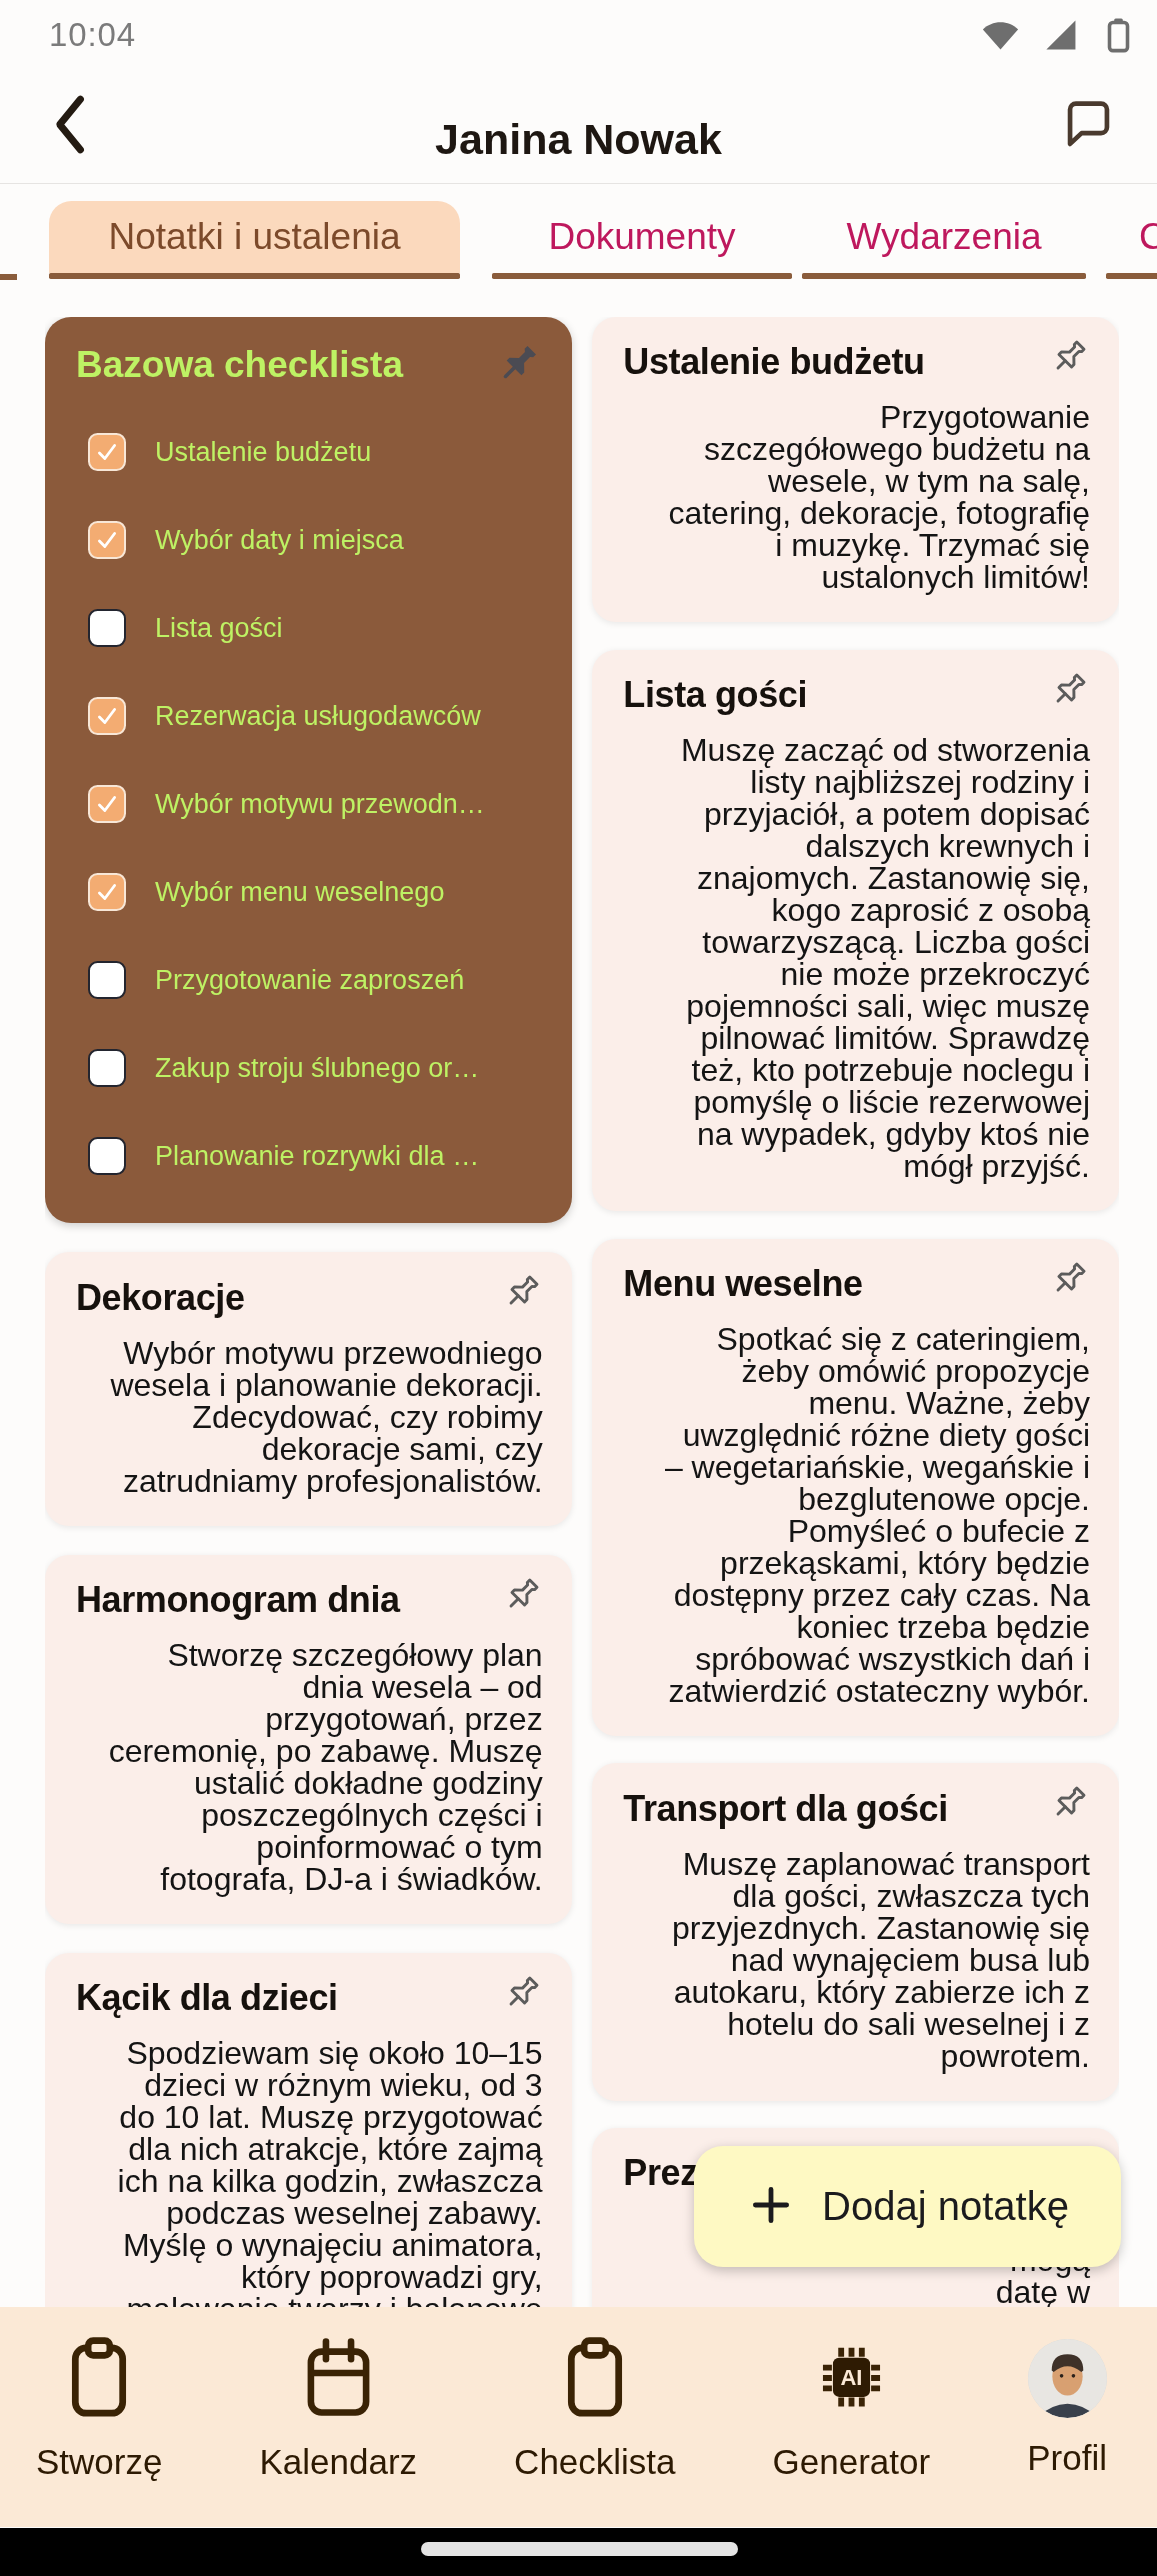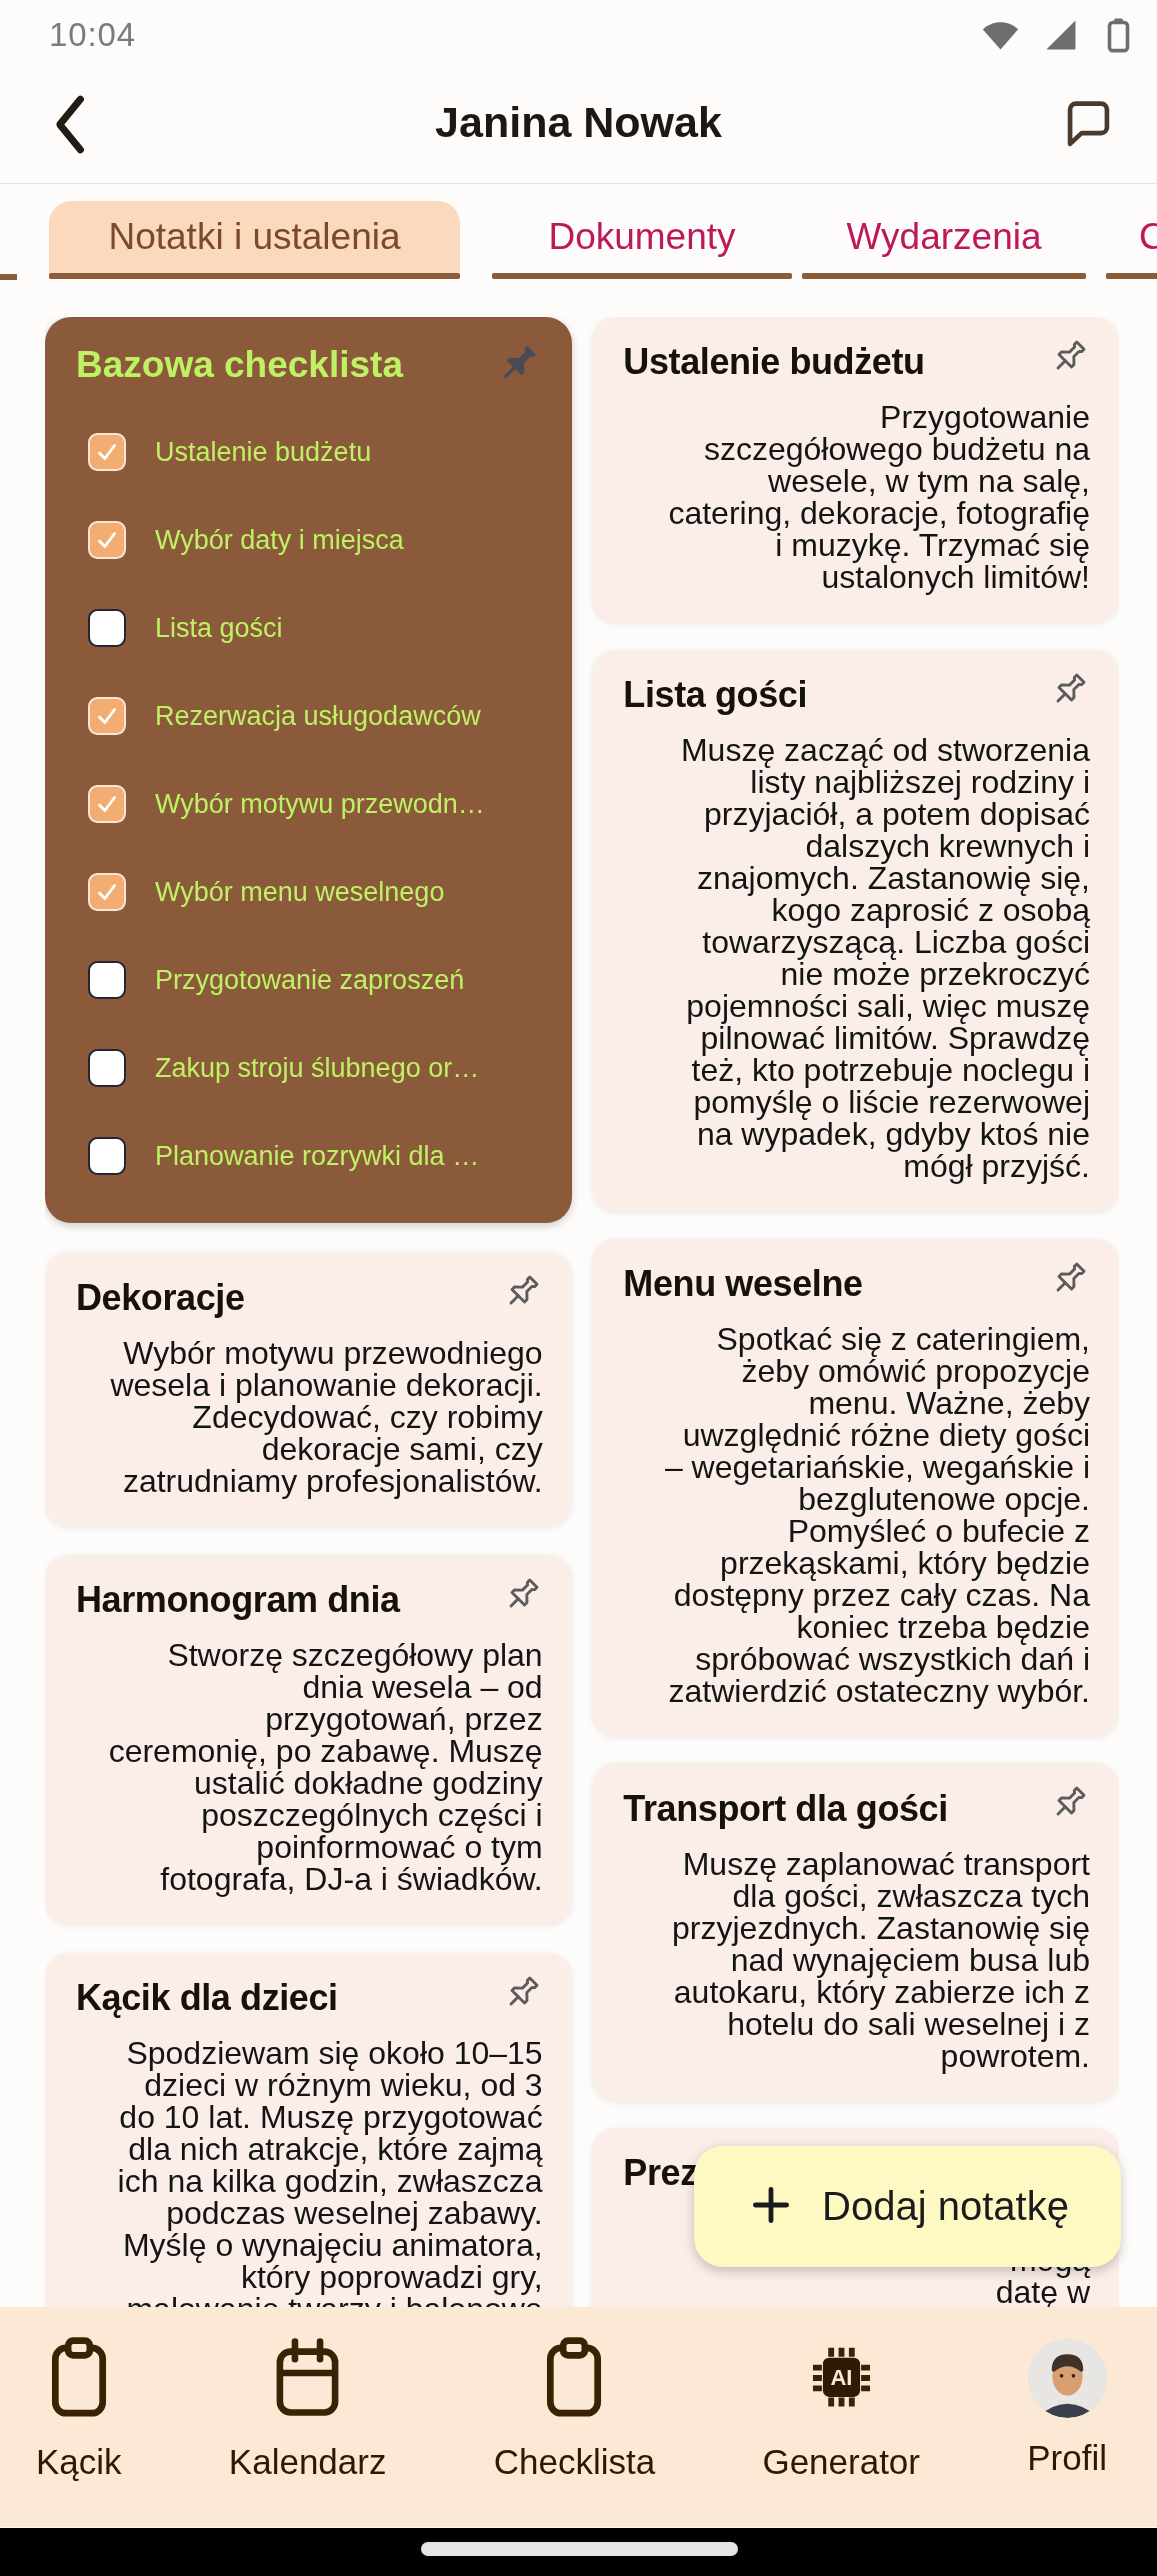--- a/index.html
+++ b/index.html
@@ -9,21 +9,21 @@
     -webkit-font-smoothing:antialiased;
   }
   
   .statusbar{position:absolute;top:0;left:0;right:0;height:69px;display:flex;align-items:center;padding:0 16px 0 49px;box-sizing:border-box;}
   .time{font-size:33px;color:#7B7B7B;letter-spacing:0.9px;}
   .status-icons{margin-left:auto;display:flex;align-items:center;gap:13.8px;}
   .status-icons svg{display:block;}
   
   .header{position:absolute;top:69px;left:0;right:0;height:114px;border-bottom:1.7px solid #E6E4E2;background:#FFFFFF00;}
   .back-btn{position:absolute;left:43px;top:22.4px;width:60px;height:69px;display:flex;align-items:center;justify-content:center;}
-  .page-title{position:absolute;left:0;right:0;top:29px;text-align:center;font-size:43px;font-weight:700;color:#1E1712;}
+  .page-title{position:absolute;left:0;right:0;top:46px;text-align:center;font-size:43px;font-weight:700;color:#1E1712;}
   .chat-btn{position:absolute;right:34px;top:20.7px;width:69px;height:72px;display:flex;align-items:center;justify-content:center;}
   
   .tab{position:absolute;top:201px;height:72px;display:flex;align-items:center;justify-content:center;font-size:37px;color:#be185d;white-space:nowrap;}
   .tab::after{content:"";position:absolute;left:0;right:0;bottom:-6px;height:6px;background:#8A5C3B;border-radius:1.7px;}
   .tab.active{background:#FBD9BD;border-radius:22.4px 22.4px 0 0;color:#7C4A2B;}
   .tab-sliver{position:absolute;top:274px;left:0;width:17px;height:6px;background:#8A5C3B;}
   .tab-notatki{left:49px;width:411px;}
   .tab-dokumenty{left:492px;width:300px;}
   .tab-wydarzenia{left:802px;width:284px;}
   .tab-partial{left:1106px;width:138px;justify-content:flex-start;padding-left:33px;box-sizing:border-box;}
@@ -352,21 +352,21 @@
 </div>
 
 <div class="bottomnav">
   <div class="nav-item">
     <span>
       <svg width="64" height="86" viewBox="0 0 20 26">
           <rect x="2.6" y="3.6" width="14.8" height="20.4" rx="3.4" fill="none" stroke="#3A2305" stroke-width="2.1"></rect>
           <rect x="6.6" y="1.3" width="6.8" height="4.6" rx="1.6" fill="#FBE9D6" stroke="#3A2305" stroke-width="2.1"></rect>
         </svg>
     </span>
-    <span>Kącik</span>
+    <span>Stworzę</span>
   </div>
   <div class="nav-item">
     <span>
       <svg width="69" height="86" viewBox="0 0 22 26">
           <rect x="2.2" y="4.6" width="17.6" height="19.4" rx="3.4" fill="none" stroke="#3A2305" stroke-width="2.1"></rect>
           <line x1="2.2" y1="11.4" x2="19.8" y2="11.4" stroke="#3A2305" stroke-width="2.1"></line>
           <line x1="7" y1="1.4" x2="7" y2="7" stroke="#3A2305" stroke-width="2.1" stroke-linecap="round"></line>
           <line x1="15" y1="1.4" x2="15" y2="7" stroke="#3A2305" stroke-width="2.1" stroke-linecap="round"></line>
         </svg>
     </span>

